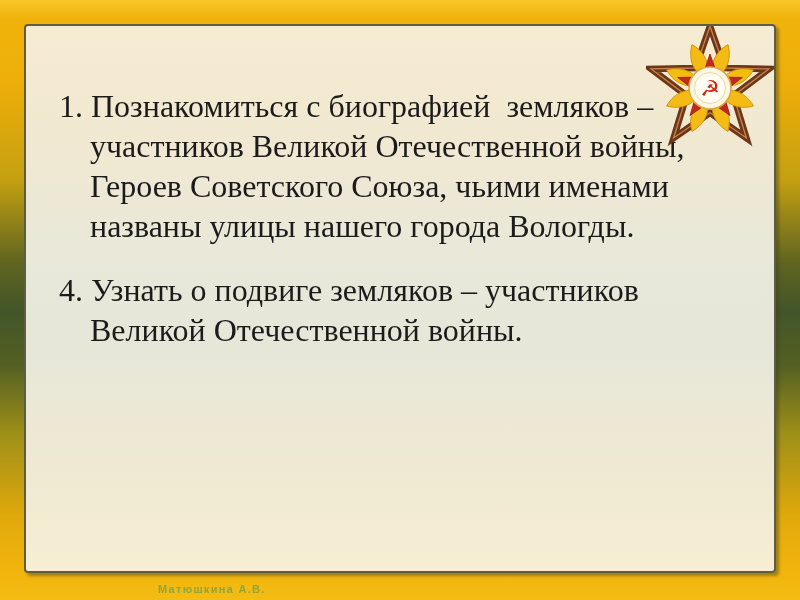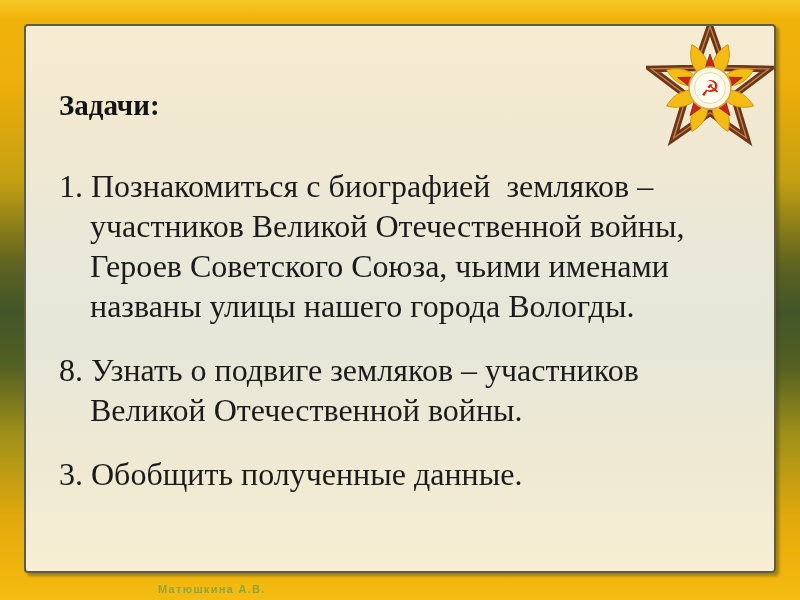--- a/index.html
+++ b/index.html
@@ -83,31 +83,29 @@
     color: #8fa63d;
     padding-left: 42px;
   }
 </style>
 </head>
 <body>
 
 <div class="stage">
 
   <div class="panel">
-    <h1 class="title">Задачи:</h1>
 
     <div class="task-item">1. Познакомиться с биографией  земляков –
 участников Великой Отечественной войны,
 Героев Советского Союза, чьими именами
 названы улицы нашего города Вологды.</div>
 
-    <div class="task-item">8. Узнать о подвиге земляков – участников
+    <div class="task-item">4. Узнать о подвиге земляков – участников
 Великой Отечественной войны.</div>
 
-    <div class="task-item">3. Обобщить полученные данные.</div>
   </div>
 
   <svg class="emblem" viewBox="-64 -62 128 128" aria-hidden="true">
     <defs>
       <path id="leaf" d="M10,0 C 20,-9 34,-10 47,0 C 34,10 20,9 10,0 Z"></path>
     </defs>
 
     <g transform="scale(1.03)">
       <path d="M0,-60 L14.1,-19.4 L57.1,-18.5 L22.8,7.4 L35.3,48.5 L0,24
                L-35.3,48.5 L-22.8,7.4 L-57.1,-18.5 L-14.1,-19.4 Z" fill="none" stroke="#6f3518" stroke-width="6.5" stroke-linejoin="miter"></path>

